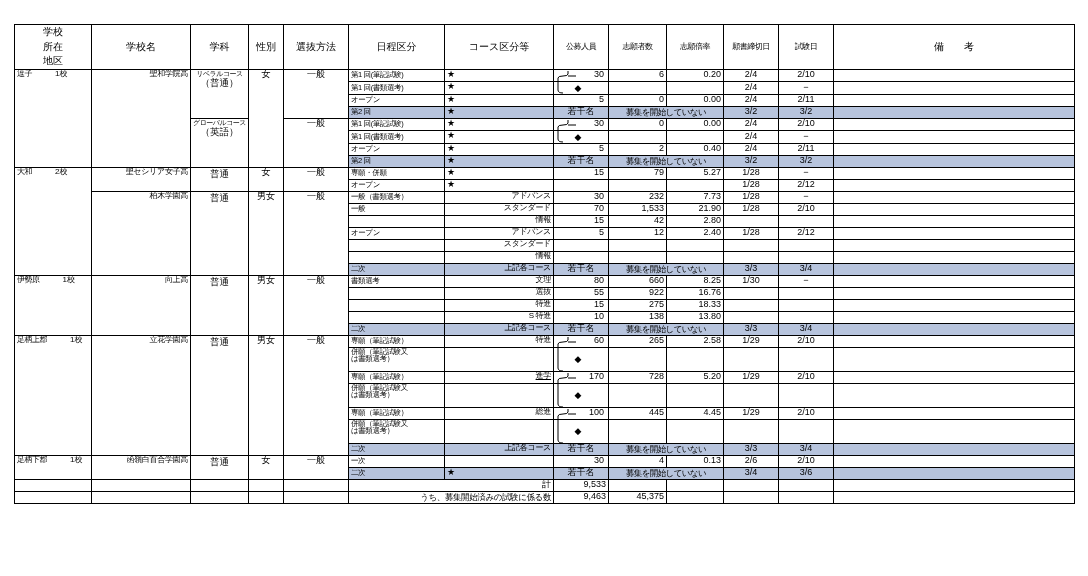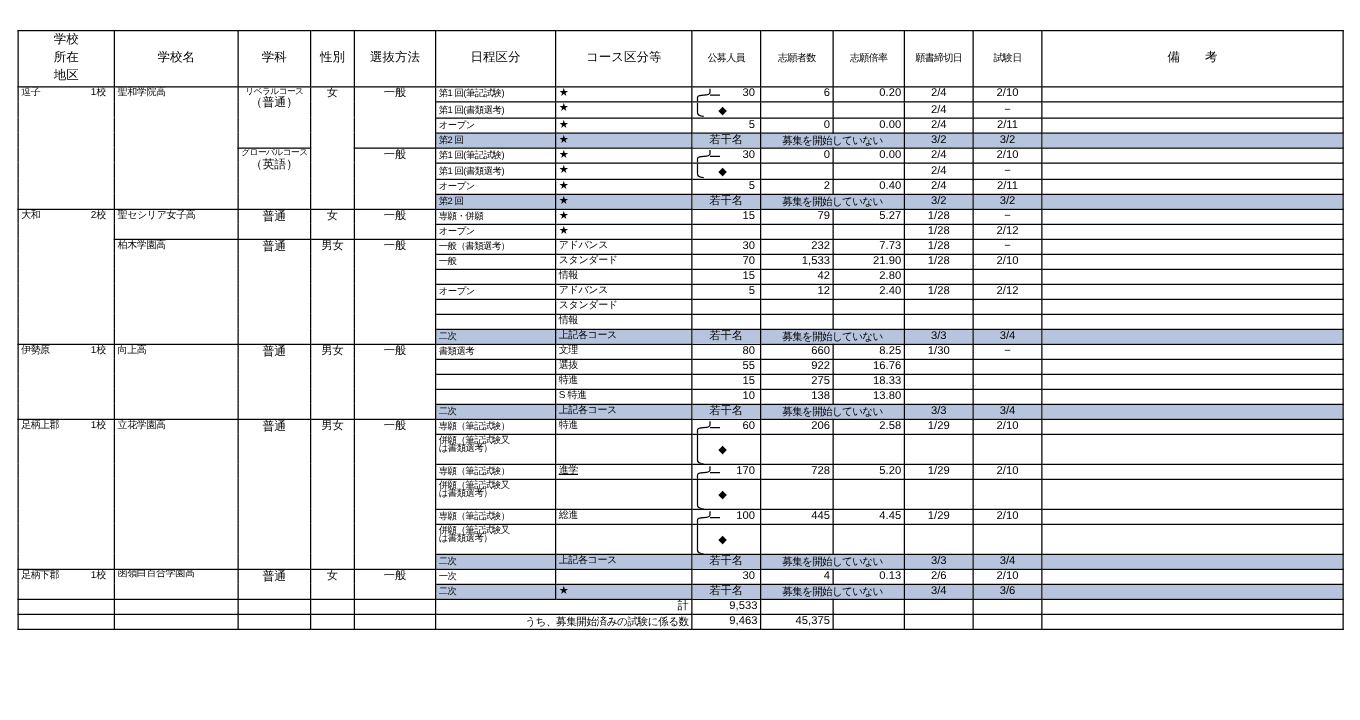--- a/index.html
+++ b/index.html
@@ -63,28 +63,28 @@
   }
   thead td.small { font-size: 8px; letter-spacing: -0.5px; }
   thead .hdr-stack span { display: block; line-height: 1.45; }
 
   .ctr  { text-align: center; }
   .left { text-align: left; }
   .rgt  { text-align: right; padding-right: 3px; }
 
   .row-shade td { background: #b7c4dd; }
   .tiny2    { font-size: 7.5px; letter-spacing: -0.4px; }
-  .sm       { font-size: 8px; letter-spacing: -0.3px; }
+  .sm       { font-size: 8px; letter-spacing: -0.3px; text-align: right; }
   .dept-sub { font-size: 7px; display: block; line-height: 1.1; letter-spacing: -0.5px; }
   .dept-main{ font-size: 9.5px; display: block; line-height: 1.25; }
 
   .star { font-size: 9px; line-height: 1; }
 
   
-  .dist-wrap { display: flex; justify-content: space-between; align-items: flex-start; }
+  .dist-wrap { display: flex; justify-content: flex-start; align-items: flex-start; gap: 23px; }
   .dist-wrap .nm  { font-size: 8px; letter-spacing: -0.5px; }
   .dist-wrap .cnt { font-size: 8px; padding-right: 4px; }
 
   
   td.quota { position: relative; }
   .brace-svg { position: absolute; left: 2px; top: 0; pointer-events: none; }
   .qnum { position: relative; text-align: right; display: block; padding-right: 2px; }
   .diamond { display: block; text-align: center; font-size: 9px; line-height: 12px; padding-right: 6px; }
 
   
@@ -466,21 +466,21 @@
           <td class="ctr" rowspan="7" style="vertical-align: top;">男女</td>
           <td class="ctr" rowspan="7" style="vertical-align: top;">一般</td>
           <td class="left tiny2">専願（筆記試験）</td>
           <td class="left sm" style="vertical-align: top;">特進</td>
           <td class="quota">
             <svg class="brace-svg" width="22" height="12" viewBox="0 0 22 12">
               <path d="M2 12 L2 8 Q2 6 7 6 Q12 6 12 4 L12 1 M12 6 L20 6" fill="none" stroke="#000" stroke-width="1"></path>
             </svg>
             <span class="qnum">60</span>
           </td>
-          <td class="rgt">206</td>
+          <td class="rgt">265</td>
           <td class="rgt">2.58</td>
           <td class="ctr">1/29</td>
           <td class="ctr">2/10</td>
           <td class="left"></td>
         </tr>
         <tr style="height: 24px;">
           <td class="left tiny2" style="vertical-align: top;">
             <div>併願（筆記試験又</div>
             <div>は書類選考）</div>
           </td>

